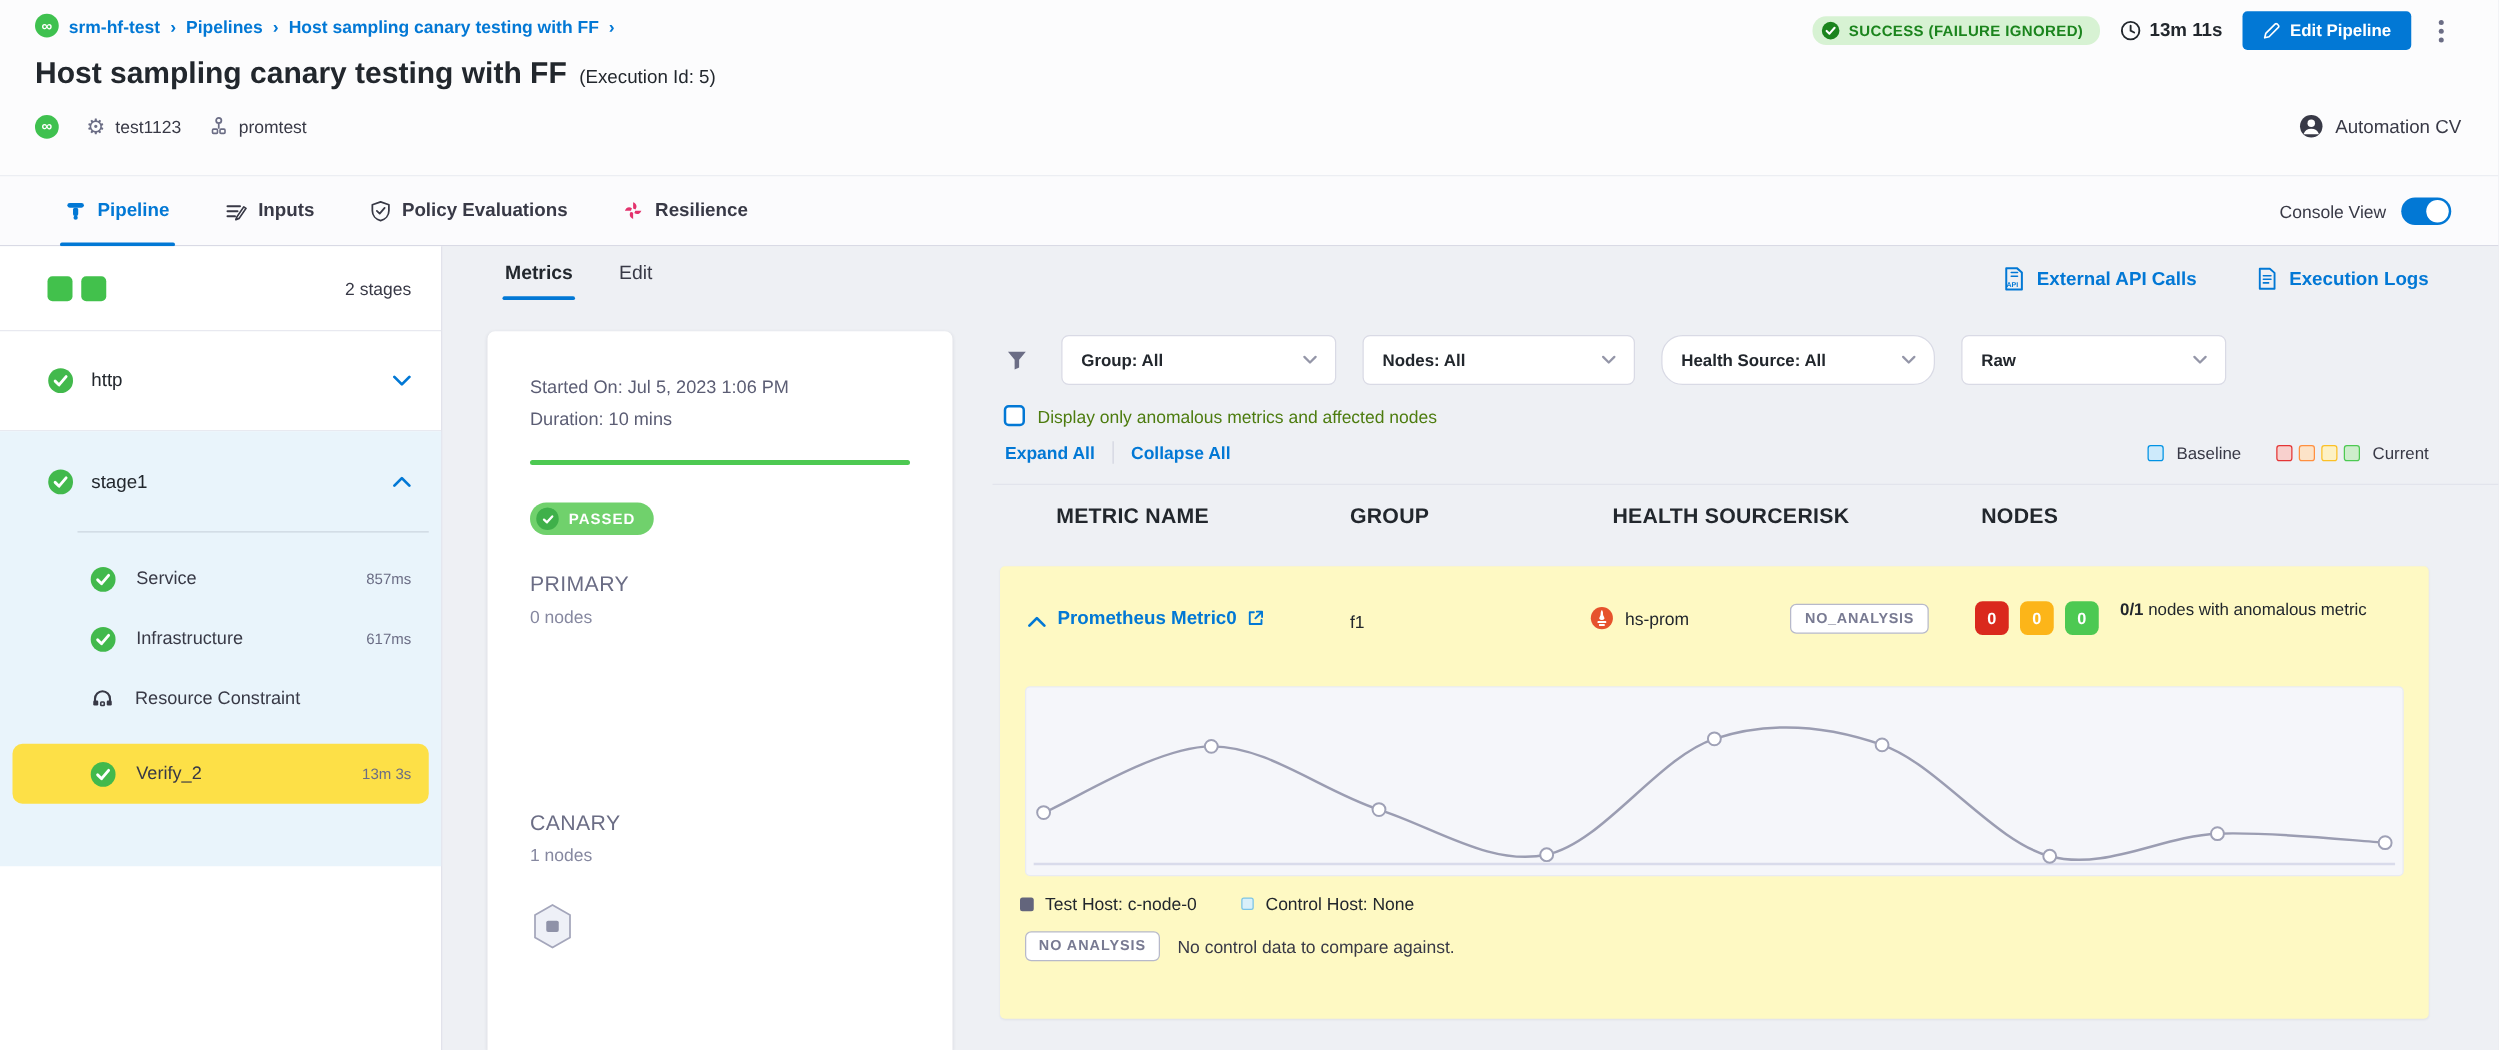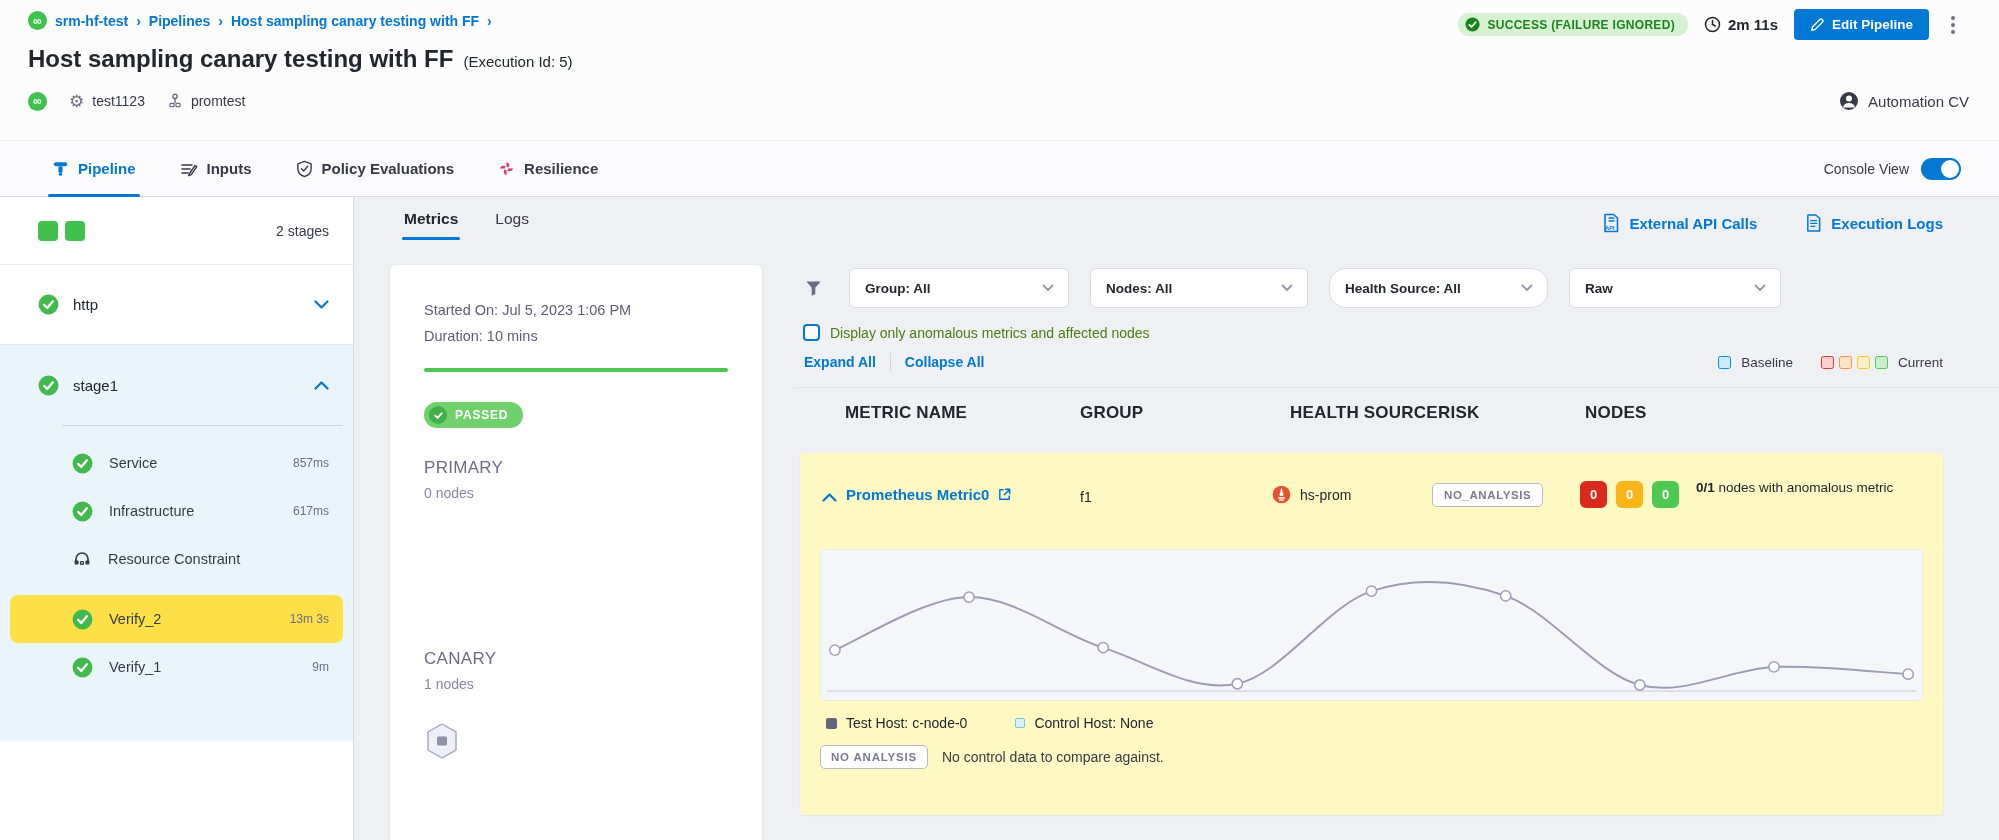--- a/index.html
+++ b/index.html
@@ -131,21 +131,21 @@
   .node-badges { position:absolute; left:780px; top:28px; display:flex; gap:9px; }
   .nb { width:27px; height:27px; border-radius:6px; color:#fff; font-size:13px; font-weight:700;
         display:flex; align-items:center; justify-content:center; }
   .nodes-summary { position:absolute; left:896px; top:25px; width:230px; font-size:13.5px; color:#22272d; line-height:1.5; }
   .nodes-summary b { font-weight:700; }
 
   .chart-panel { position:absolute; left:20px; right:20px; top:96px; height:152px; background:#f5f6fa;
                  border:1px solid #e9ebf3; border-radius:4px; overflow:hidden; }
   .chart-panel svg { width:100%; height:100%; }
 
-  .host-legend { position:absolute; left:26px; top:262px; display:flex; gap:48px; align-items:center; }
+  .host-legend { position:absolute; left:16px; top:262px; display:flex; gap:36px; align-items:center; }
   .hl-item { display:flex; align-items:center; gap:9px; font-size:14px; color:#22272d; }
   .hl-sq { width:11px; height:11px; border-radius:2px; }
   .hl-test { background:#63657c; }
   .hl-control { background:#d9f0fa; border:1.5px solid #7ac4e6; width:10px; height:10px; }
   .noanalysis-row { position:absolute; left:20px; top:292px; display:flex; align-items:center; gap:14px; }
   .na-badge { border:1.5px solid #b7b9ca; border-radius:5px; padding:5px 10px; font-size:11.5px; font-weight:700;
               color:#787a92; letter-spacing:.8px; background:#fff; }
   .na-msg { font-size:14px; color:#383946; }
 </style>
 </head>
@@ -170,21 +170,21 @@
           <circle cx="8" cy="8" r="7.5" fill="#1b841d"></circle>
           <polyline points="4.6,8.3 7,10.6 11.4,5.6" fill="none" stroke="#fff" stroke-width="1.8" stroke-linecap="round" stroke-linejoin="round"></polyline>
         </svg>
         <span>SUCCESS (FAILURE IGNORED)</span>
       </div>
       <div class="clock-group">
         <svg width="17" height="17" viewBox="0 0 18 18">
           <circle cx="9" cy="9" r="7.4" fill="none" stroke="#22272d" stroke-width="1.6"></circle>
           <polyline points="9,4.8 9,9 12,10.6" fill="none" stroke="#22272d" stroke-width="1.6" stroke-linecap="round"></polyline>
         </svg>
-        <span>2m 11s</span>
+        <span>13m 11s</span>
       </div>
       <button class="edit-btn">
         <svg width="14" height="14" viewBox="0 0 16 16">
           <path d="M2 14l1-4 8.5-8.5a1.4 1.4 0 0 1 2 0l1 1a1.4 1.4 0 0 1 0 2L6 13z" fill="none" stroke="#fff" stroke-width="1.5" stroke-linejoin="round"></path>
         </svg>
         <span>Edit Pipeline</span>
       </button>
       <div class="kebab">
           <i></i>
           <i></i>
@@ -330,36 +330,28 @@
 
         <div class="step-row selected">
           <svg class="check-circle" width="20" height="20" viewBox="0 0 22 22">
             <circle cx="11" cy="11" r="10.4" fill="#42b94c"></circle>
             <polyline points="6.4,11.4 9.7,14.6 15.6,7.6" fill="none" stroke="#fff" stroke-width="2.4" stroke-linecap="round" stroke-linejoin="round"></polyline>
           </svg>
           <span class="step-label">Verify_2</span>
           <span class="step-duration">13m 3s</span>
         </div>
 
-        <div class="step-row">
-          <svg class="check-circle" width="20" height="20" viewBox="0 0 22 22">
-            <circle cx="11" cy="11" r="10.4" fill="#42b94c"></circle>
-            <polyline points="6.4,11.4 9.7,14.6 15.6,7.6" fill="none" stroke="#fff" stroke-width="2.4" stroke-linecap="round" stroke-linejoin="round"></polyline>
-          </svg>
-          <span class="step-label">Verify_1</span>
-          <span class="step-duration">9m</span>
-        </div>
       </div>
     </div>
 
     <div class="main">
 
       <div class="metrics-tabs">
         <div class="mtab active">Metrics</div>
-        <div class="mtab">Logs</div>
+        <div class="mtab">Edit</div>
       </div>
 
       <div class="summary-card">
         <div class="sum-line">Started On: Jul 5, 2023 1:06 PM</div>
         <div class="sum-line">Duration: 10 mins</div>
         <div class="progress"></div>
         <div>
           <span class="passed-pill">
             <span class="passed-check">
               <svg width="11" height="11" viewBox="0 0 12 12">

